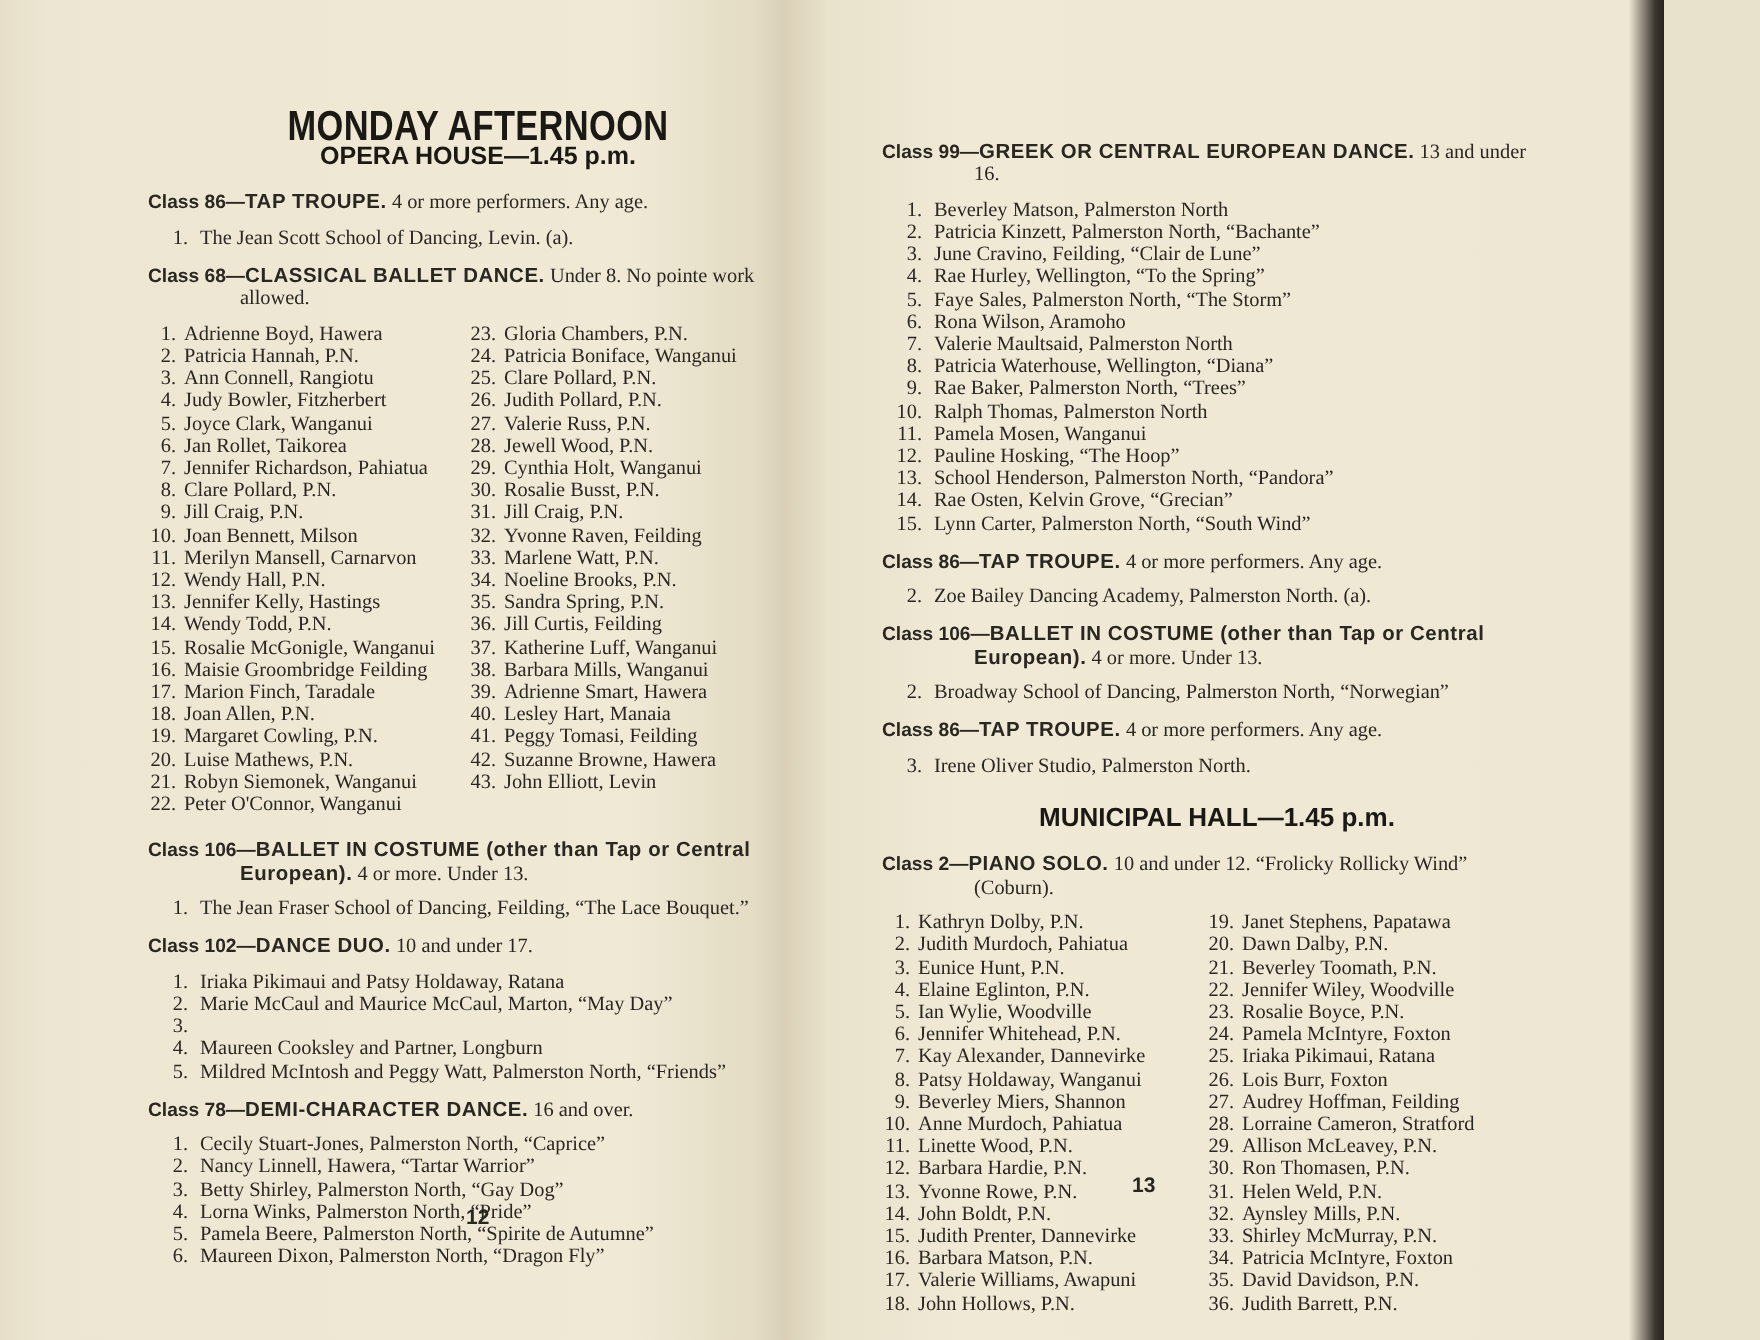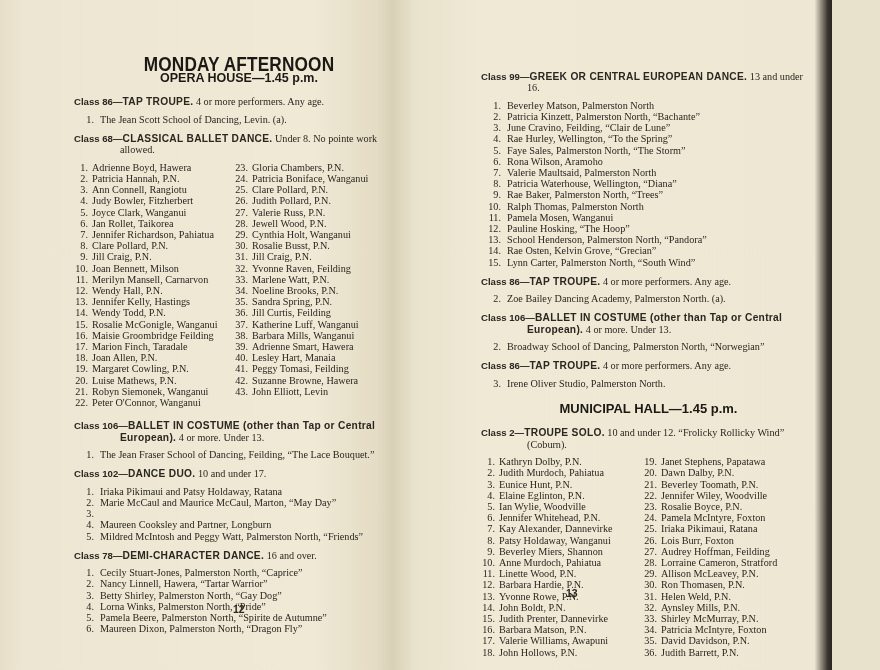--- a/index.html
+++ b/index.html
@@ -17,21 +17,21 @@
   }
   .page.right {
     width:440px;
     background:linear-gradient(90deg,#d8cfb6 0%,#e9e2cc 5%,#efe9d6 20%,#eee7d3 96%,#3a3530 99%,#2a2520 100%);
   }
   .gutter-line { position:absolute; left:438px; top:0; width:4px; height:670px;
     background:linear-gradient(90deg,#d6ccb2,#f4efe0,#d6ccb2); }
 
   .content { position:absolute; font-size:10.2px; line-height:11.2px; }
   .left .content { left:74px; top:58px; width:330px; }
-  .right .content { left:49px; top:63px; width:335px;margin-left:40px; }
+  .right .content { left:49px; top:63px; width:335px; }
 
   .title { font-family:"Liberation Sans","DejaVu Sans",sans-serif; font-weight:bold;
     font-size:21px; text-align:center; letter-spacing:0.2px; transform:scaleX(0.82);
     margin:0 0 4px 0; color:#1c1915; }
   .venue { font-family:"Liberation Sans","DejaVu Sans",sans-serif; font-weight:bold;
     font-size:12.5px; text-align:center; margin:0 0 12px 0; color:#1c1915; }
   .venue.mid { font-size:13px; margin:14px 0 13px 0; }
 
   .class-head { margin:8px 0 6px 0; padding-left:46px; text-indent:-46px; line-height:11.4px; }
   .class-head .cls { font-family:"Liberation Sans","DejaVu Sans",sans-serif; font-weight:bold; font-size:9.6px; }
@@ -395,21 +395,21 @@
           <div class="class-head"><span class="cls">Class 86—</span><span class="name">TAP TROUPE.</span><span class="desc">  4 or more performers.  Any age.</span></div>
           <ol class="entries">
             <li>
               <span class="num">3.</span>
               <span class="txt">Irene Oliver Studio, Palmerston North.</span>
             </li>
           </ol>
         </div>
       <div class="venue mid">MUNICIPAL HALL—1.45 p.m.</div>
       <div id="piano-section">
-          <div class="class-head"><span class="cls">Class 2—</span><span class="name">TROUPE SOLO.</span><span class="desc">  10 and under 12.  “Frolicky Rollicky Wind” (Coburn).</span></div>
+          <div class="class-head"><span class="cls">Class 2—</span><span class="name">PIANO SOLO.</span><span class="desc">  10 and under 12.  “Frolicky Rollicky Wind” (Coburn).</span></div>
           <div class="two-col">
             <div class="col">
               <ol class="entries">
                 <li>
                   <span class="num">1.</span>
                   <span class="txt">Kathryn Dolby, P.N.</span>
                 </li>
                 <li>
                   <span class="num">2.</span>
                   <span class="txt">Judith Murdoch, Pahiatua</span>

